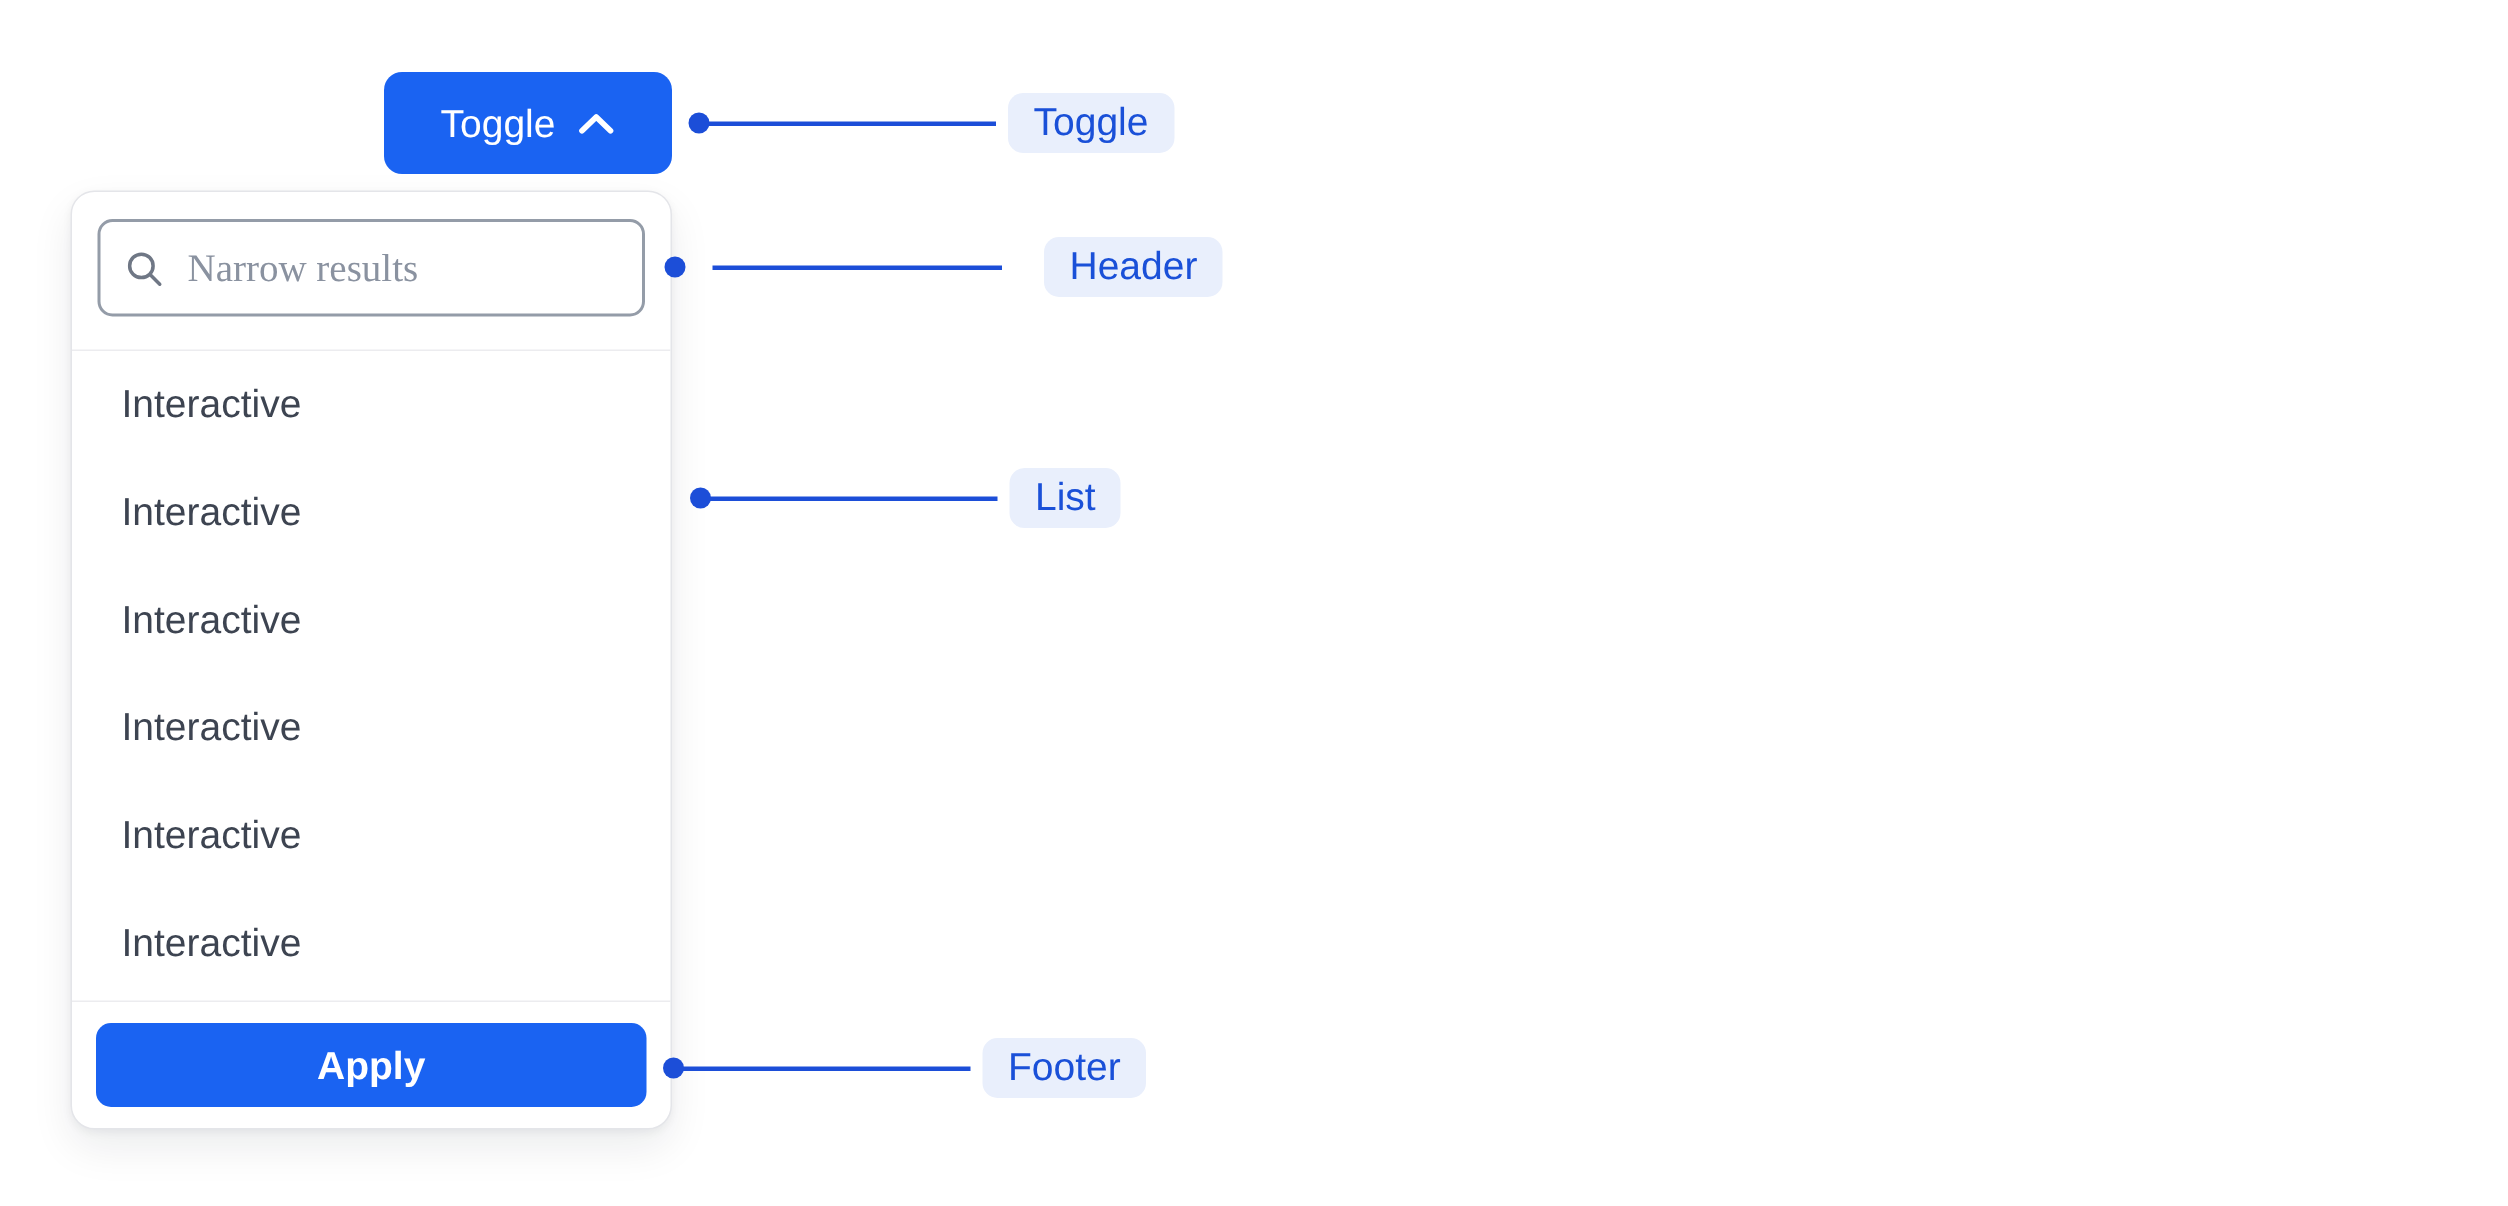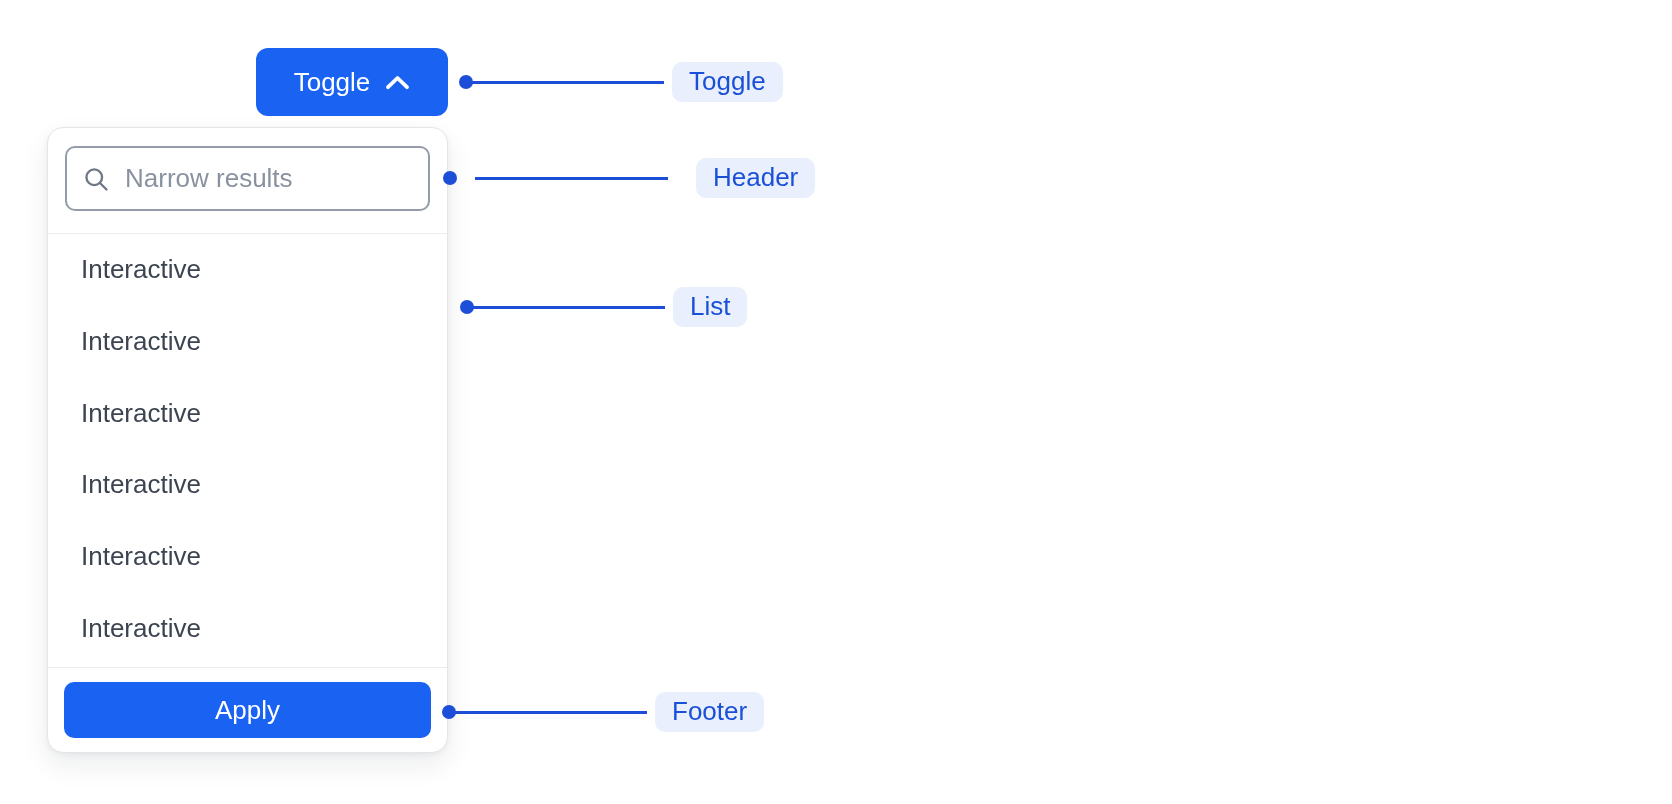--- a/index.html
+++ b/index.html
@@ -32,41 +32,41 @@
     border-bottom: 1px solid #ececef;
   }
   .search-wrap { position: relative; }
   .search-wrap .icon-search {
     position: absolute; left: 17px; top: 50%; transform: translateY(-50%);
     width: 28px; height: 28px; pointer-events: none;
   }
   .search-input {
     width: 100%; height: 65px;
     border: 2px solid #949ca8; border-radius: 10px;
-    font-family: Liberation Sans, sans-serif; font-size: 26px; color: #3d4451;
+    font-family: Liberation Serif, serif; font-size: 26px; color: #3d4451;
     padding: 0 16px 0 58px; background: #ffffff; outline: none;
   }
   .search-input::placeholder { color: #8a92a0; opacity: 1; }
 
   .panel-list { flex: 1; overflow: hidden; }
   .list-item {
     height: 71.7px; display: flex; align-items: center;
     padding: 0 16px 0 33px;
     font-size: 26px; color: #3d4451; cursor: pointer;
   }
 
   .panel-footer {
     border-top: 1px solid #ececef;
     padding: 14px 16px;
   }
   .apply-btn {
     width: 100%; height: 56px;
     background: #1a63f2; color: #ffffff;
     border: none; border-radius: 10px;
-    font-family: inherit; font-size: 26px; font-weight: 400;
+    font-family: inherit; font-size: 26px; font-weight: 700;
     cursor: pointer;
   }
 
   
   .annotation {
     position: absolute; height: 40px;
     display: flex; align-items: center;
   }
   .anno-dot {
     width: 14px; height: 14px; border-radius: 50%;
@@ -78,21 +78,21 @@
   }
   .anno-pill {
     margin-left: 8px;
     background: #e9effc; color: #1a50d8;
     font-size: 26px; font-weight: 500;
     padding: 5px 17px 7px 17px; border-radius: 10px;
     white-space: nowrap; line-height: 28px;
   }
   .annotation.pos-toggle { left: 459px; top: 62px; }
   .annotation.pos-header { left: 443px; top: 158px; gap: 20px; }
-  .annotation.pos-list   { left: 460px; top: 287px; }
+  .annotation.pos-list   { left: 460px; top: 312px; }
   .annotation.pos-footer { left: 442px; top: 692px; align-items: center; }
 </style>
 </head>
 <body>
 
 <button class="toggle-btn">
   <span>Toggle</span>
   <span style="display:flex;align-items:center;">
     <svg width="25" height="15" viewBox="0 0 25 15" fill="none">
       <path d="M3 12.2 L12.5 3 L22 12.2" stroke="#ffffff" stroke-width="3.8" stroke-linecap="round" stroke-linejoin="round"></path>

